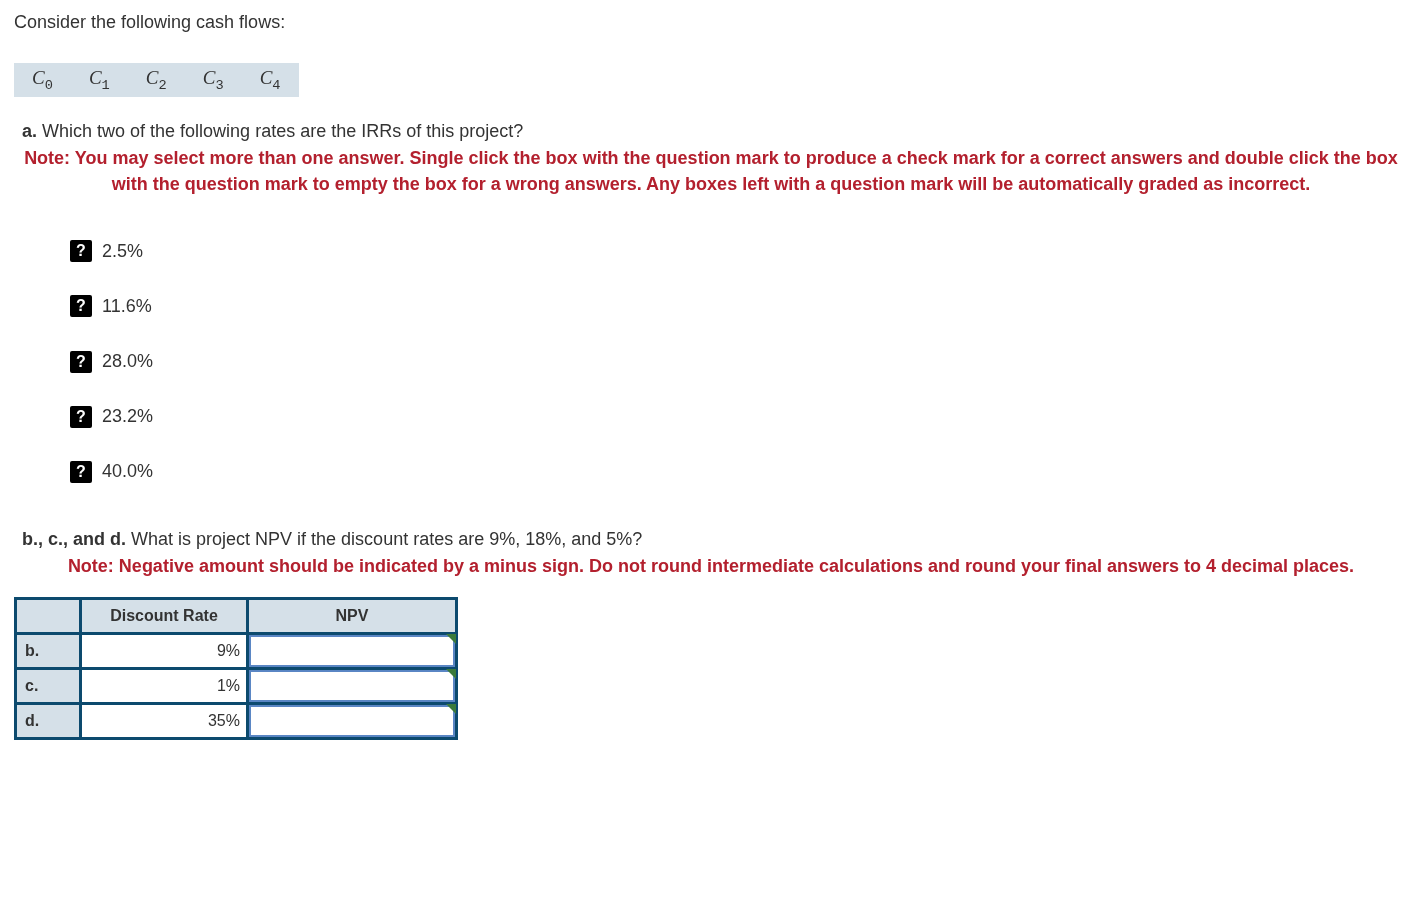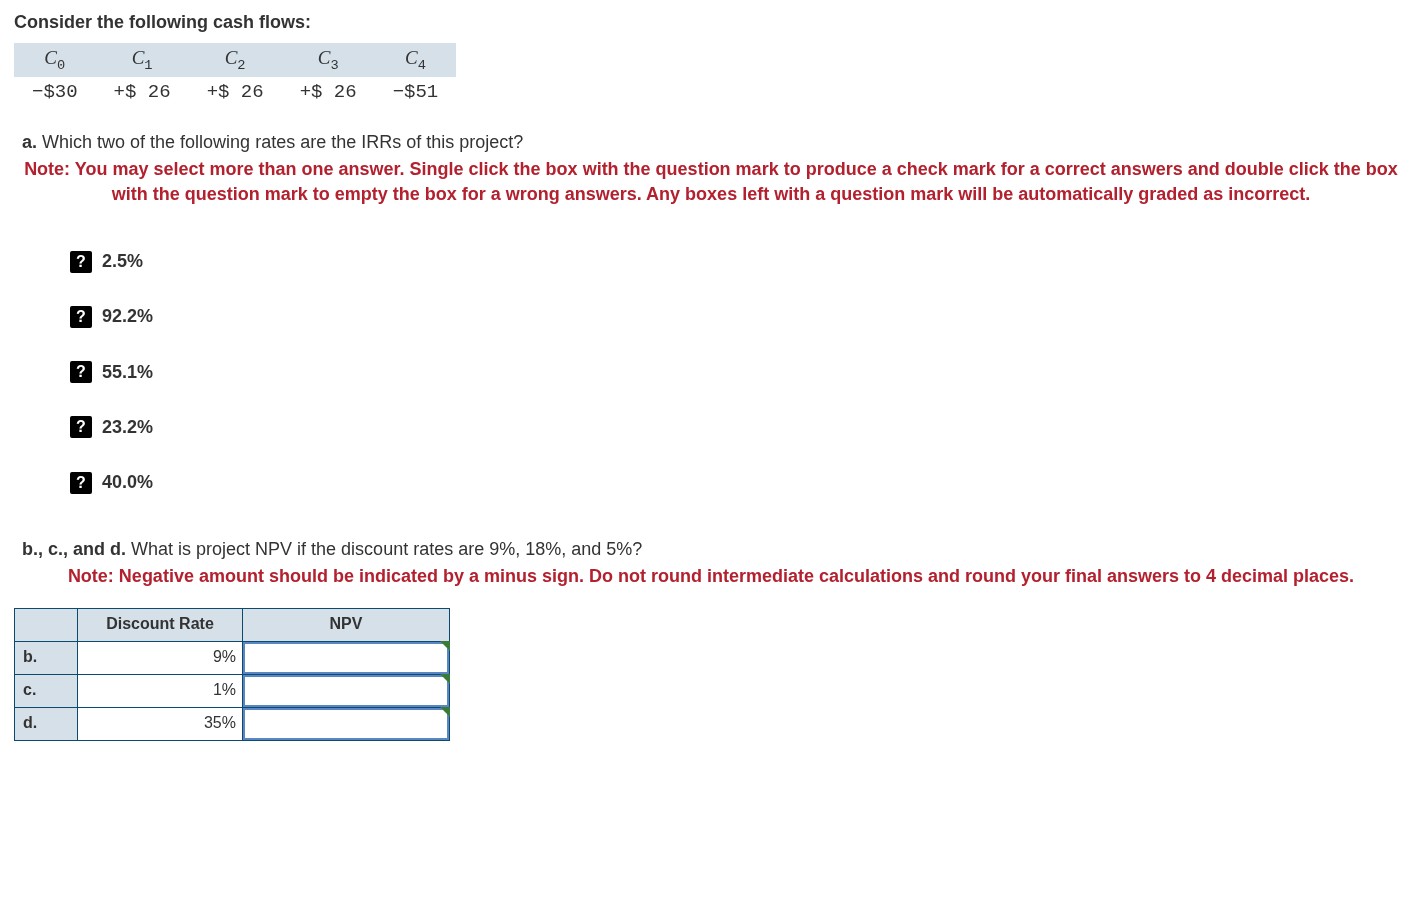--- a/index.html
+++ b/index.html
@@ -5,21 +5,21 @@
   body {
     font-family: Arial, Helvetica, sans-serif;
     font-size: 18px;
     color: #333;
     margin: 0;
     padding: 10px 14px;
     width: 1422px;
     box-sizing: border-box;
     line-height: 1.4;
   }
-  .intro { margin-bottom: 8px; font-weight: bold; }
+  .intro { margin-bottom: 28px; }
   .cashflow-table {
     border-collapse: collapse;
     margin: 4px 0 22px 0;
     font-family: "Courier New", Courier, monospace;
     font-size: 19px;
   }
   .cashflow-table th {
     background: #d5e0e8;
     font-style: italic;
     font-weight: normal;
@@ -55,28 +55,28 @@
     color: #fff;
     font-weight: bold;
     font-size: 16px;
     text-align: center;
     line-height: 22px;
     border-radius: 2px;
     margin-right: 10px;
     cursor: pointer;
     user-select: none;
   }
-  .opt-label { font-size: 18px; font-weight: bold; }
+  .opt-label { font-size: 18px; }
   .npv-table {
     border-collapse: collapse;
     margin-top: 18px;
     font-size: 16px;
   }
   .npv-table th, .npv-table td {
-    border: 1px solid #0c4a6e;
+    border: 3px solid #0c4a6e;
     padding: 4px 8px;
     height: 24px;
   }
   .npv-table th {
     background: #d5e0e8;
     font-weight: bold;
     text-align: center;
   }
   .npv-table th.blank, .npv-table td.row-label {
     background: #d5e0e8;
@@ -119,47 +119,40 @@
 
 <table class="cashflow-table">
   <tbody>
       <tr>
     <th><span>C</span><span class="sub">0</span></th>
     <th><span>C</span><span class="sub">1</span></th>
     <th><span>C</span><span class="sub">2</span></th>
     <th><span>C</span><span class="sub">3</span></th>
     <th><span>C</span><span class="sub">4</span></th>
   </tr>
-  <tr>
-    <td>−$30</td>
-    <td>+$ 26</td>
-    <td>+$ 26</td>
-    <td>+$ 26</td>
-    <td>−$51</td>
-  </tr>
 </tbody>
   </table>
 
 <div class="q-line">
   <b><span>a.</span></b> <span>Which two of the following rates are the IRRs of this project?</span>
 </div>
 <div class="q-line red-note">Note: You may select more than one answer. Single click the box with the question mark to produce a check mark for a correct answers and double click the box with the question mark to empty the box for a wrong answers. Any boxes left with a question mark will be automatically graded as incorrect.</div>
 
 <div class="options">
   <div class="opt-row">
     <div class="qmark-box">?</div>
     <div class="opt-label">2.5%</div>
   </div>
   <div class="opt-row">
     <div class="qmark-box">?</div>
-    <div class="opt-label">92.2%</div>
+    <div class="opt-label">11.6%</div>
   </div>
   <div class="opt-row">
     <div class="qmark-box">?</div>
-    <div class="opt-label">55.1%</div>
+    <div class="opt-label">28.0%</div>
   </div>
   <div class="opt-row">
     <div class="qmark-box">?</div>
     <div class="opt-label">23.2%</div>
   </div>
   <div class="opt-row">
     <div class="qmark-box">?</div>
     <div class="opt-label">40.0%</div>
   </div>
 </div>

